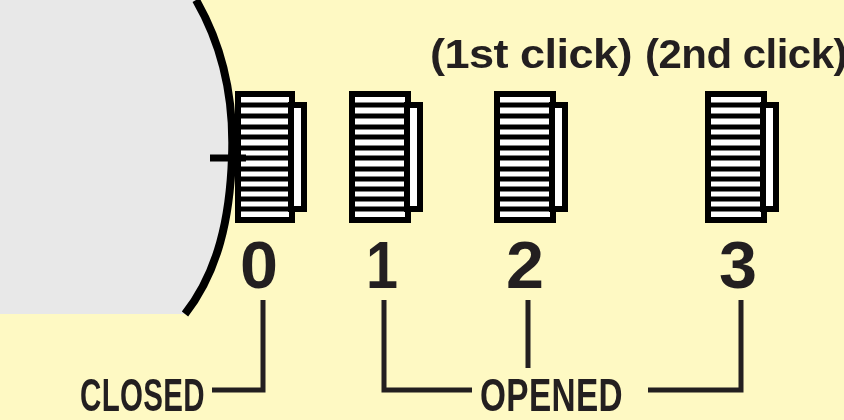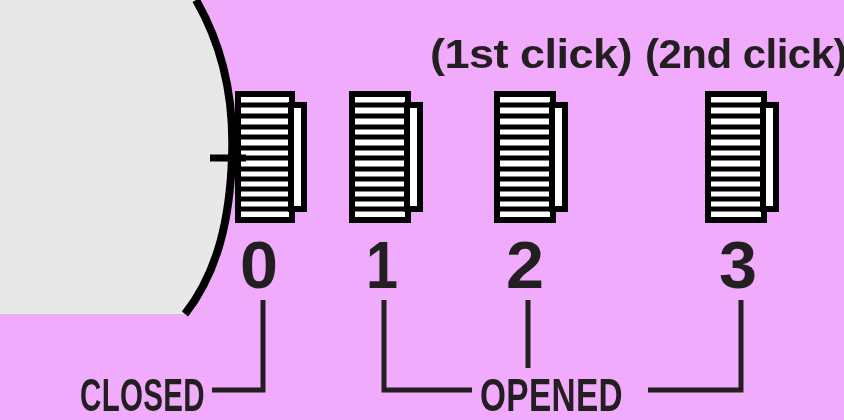--- a/index.html
+++ b/index.html
@@ -11,21 +11,21 @@
   body {
     width: 844px;
     height: 420px;
     overflow: hidden;
     font-family: "Liberation Sans", sans-serif;
   }
   #diagram-root {
     position: relative;
     width: 844px;
     height: 420px;
-    background: #f0abfc;
+    background: #fef9c3;
   }
   svg.diagram {
     display: block;
     width: 844px;
     height: 420px;
   }
   .txt {
     font-family: "Liberation Sans", sans-serif;
     font-weight: 700;
     fill: #231f20;

